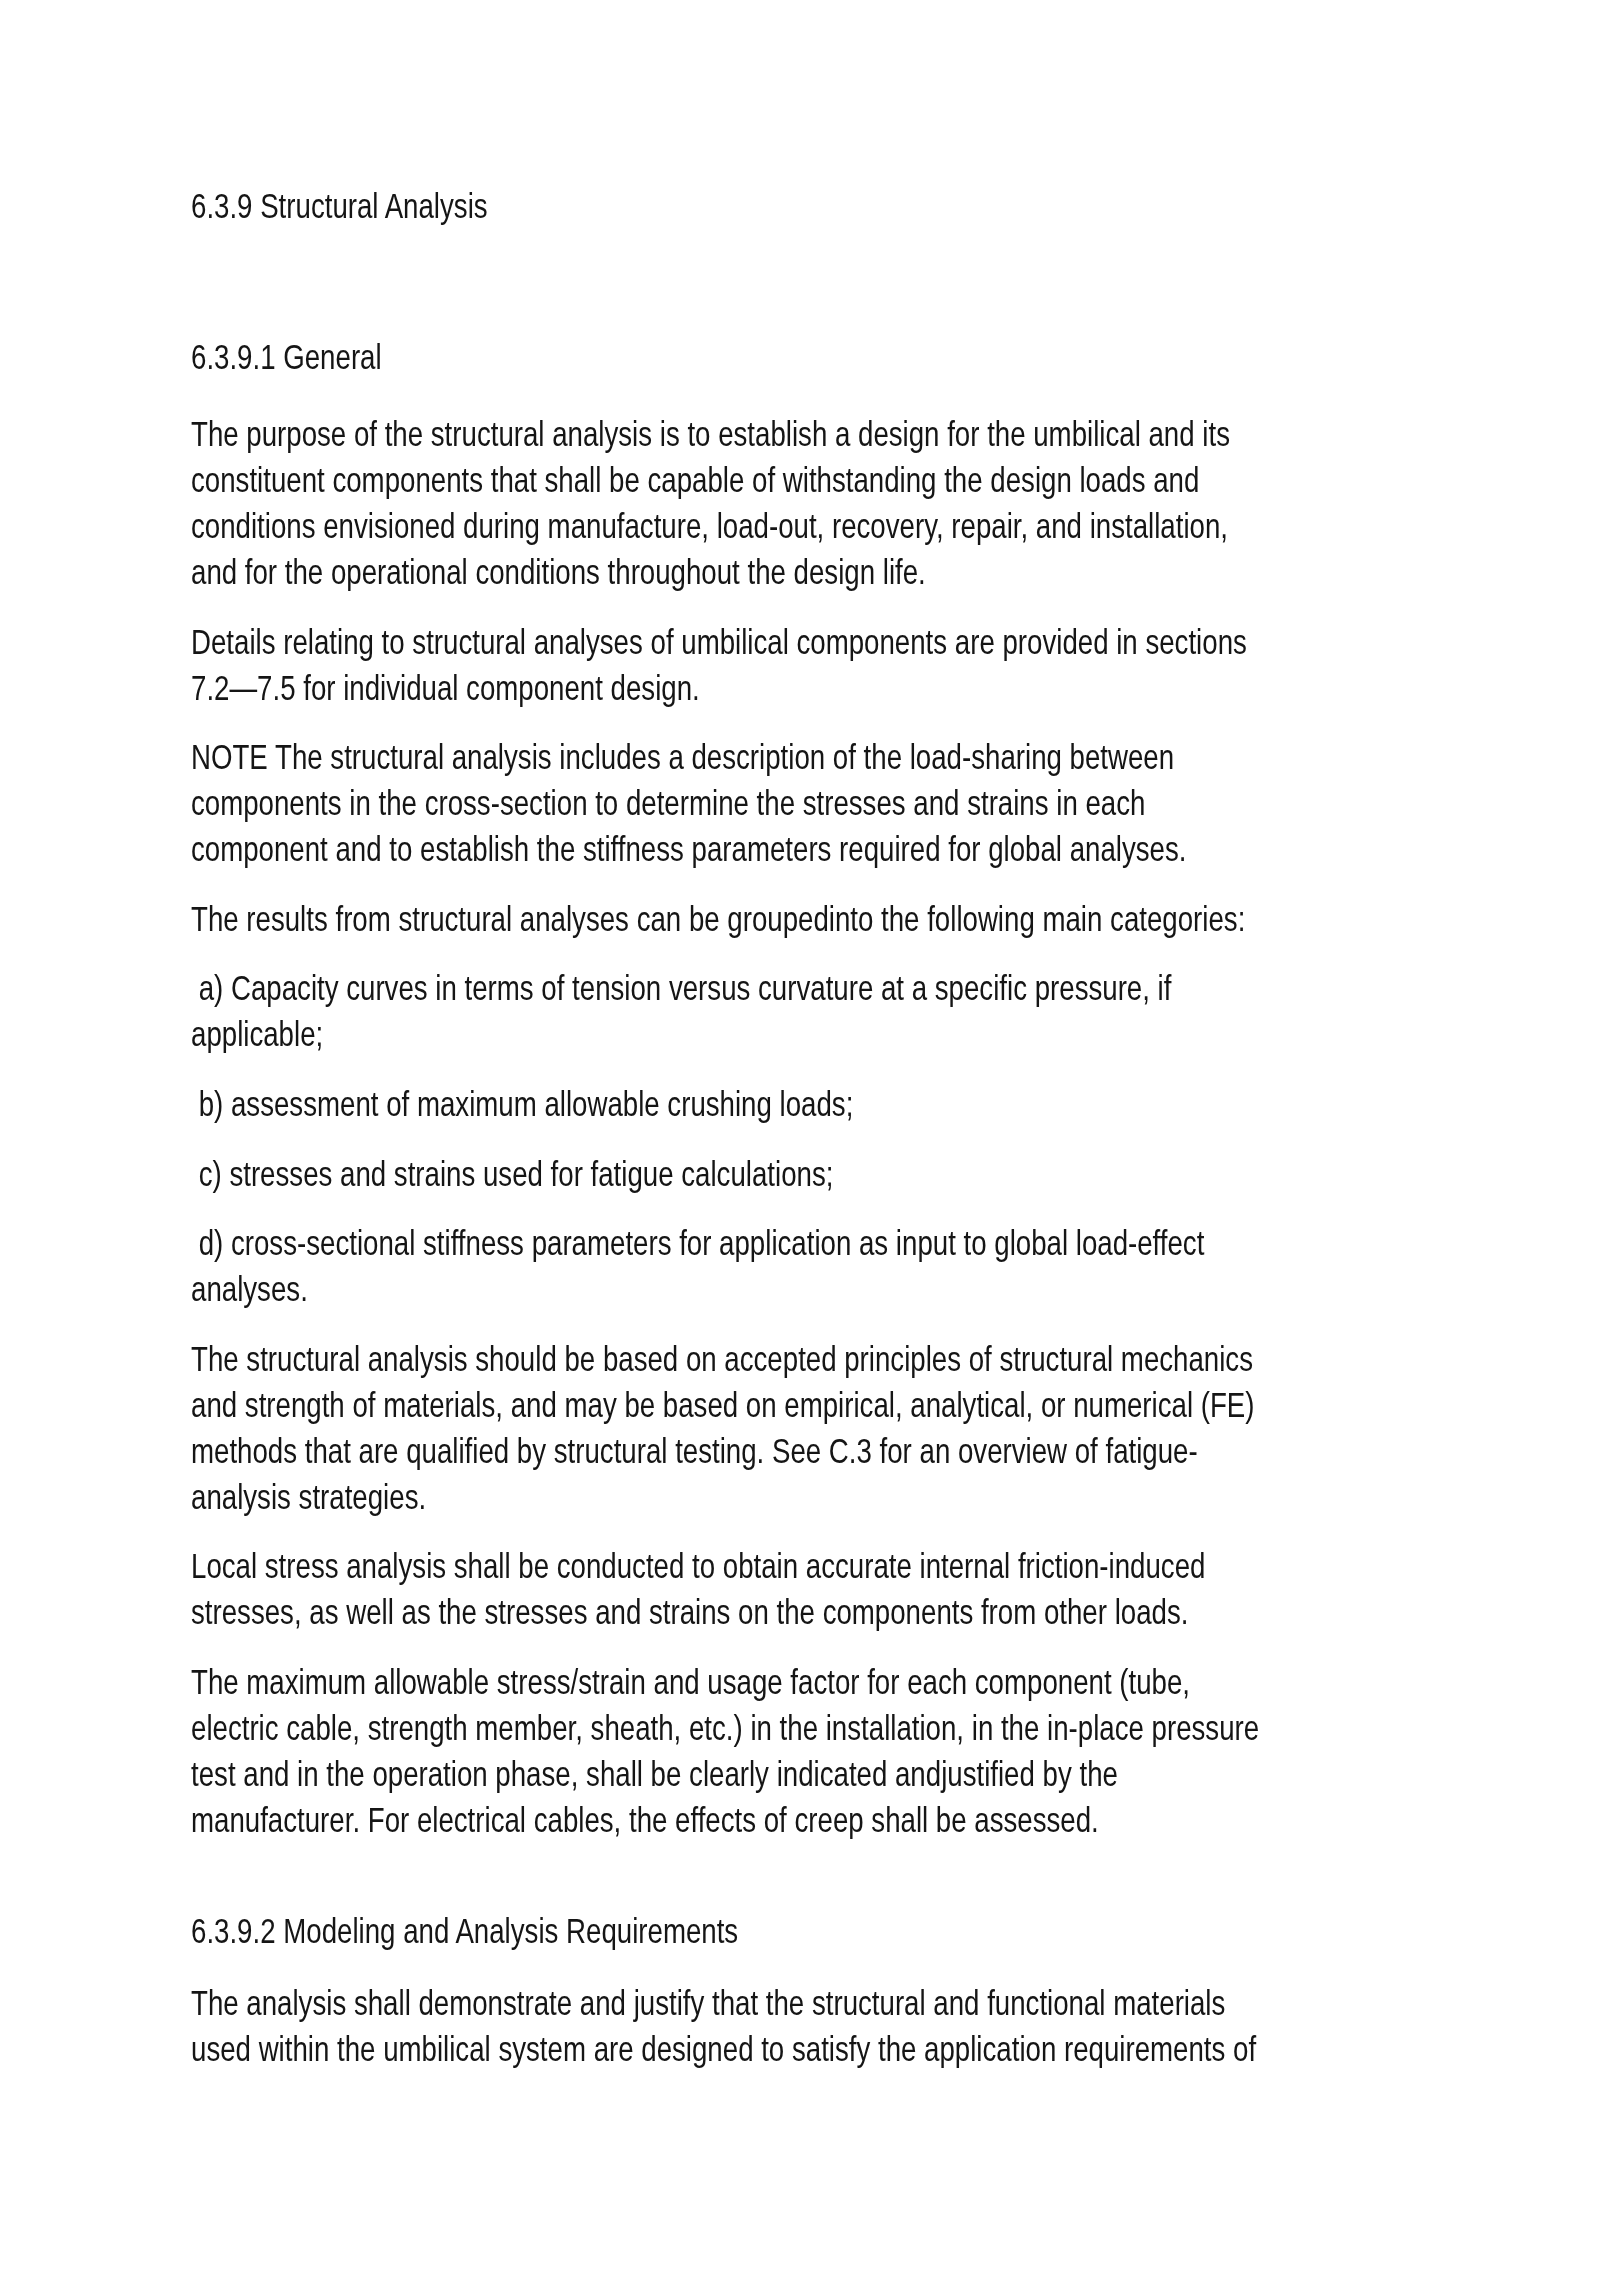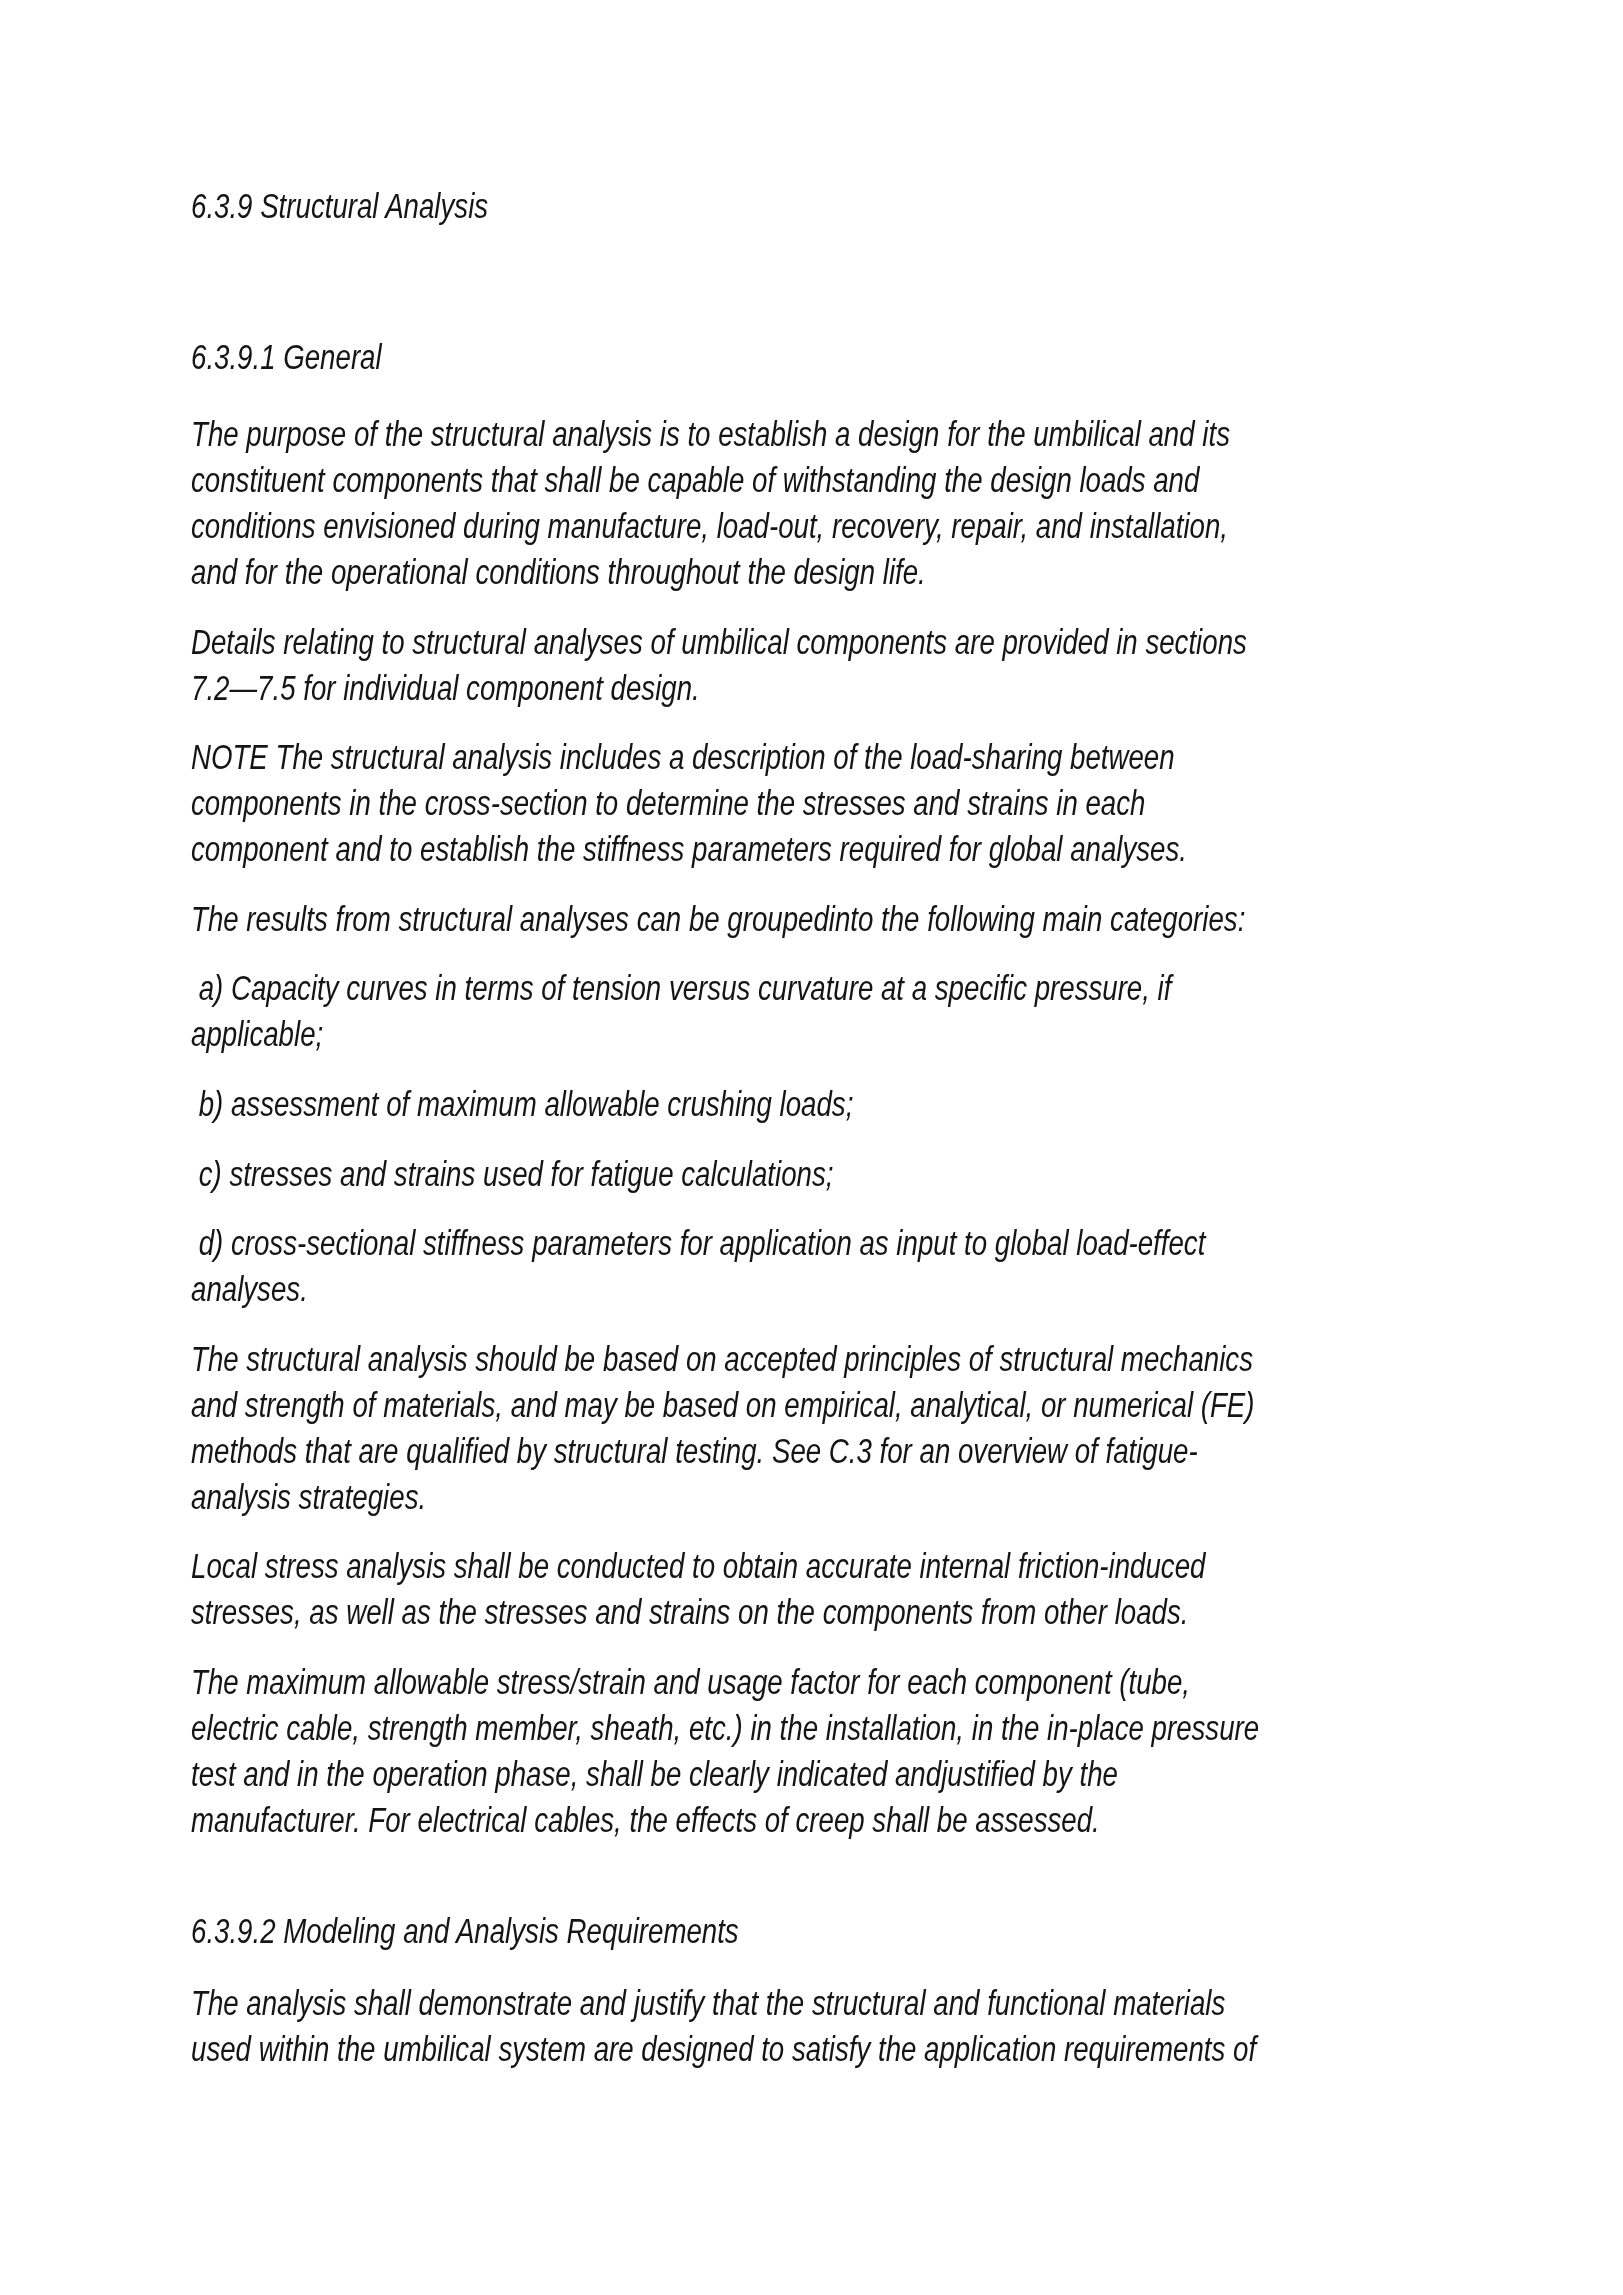--- a/index.html
+++ b/index.html
@@ -8,21 +8,20 @@
     background: #ffffff;
   }
   .page {
     position: relative;
     width: 1623px;
     height: 2295px;
     background: #ffffff;
     overflow: hidden;
     font-family: "Liberation Sans", sans-serif;
     color: #151515;
-    font-style: italic;
   }
   
   .doc {
     position: absolute;
     left: 191px;
     top: 183px;
     width: 1806px;
     transform: scaleX(0.79);
     transform-origin: 0 0;
   }

